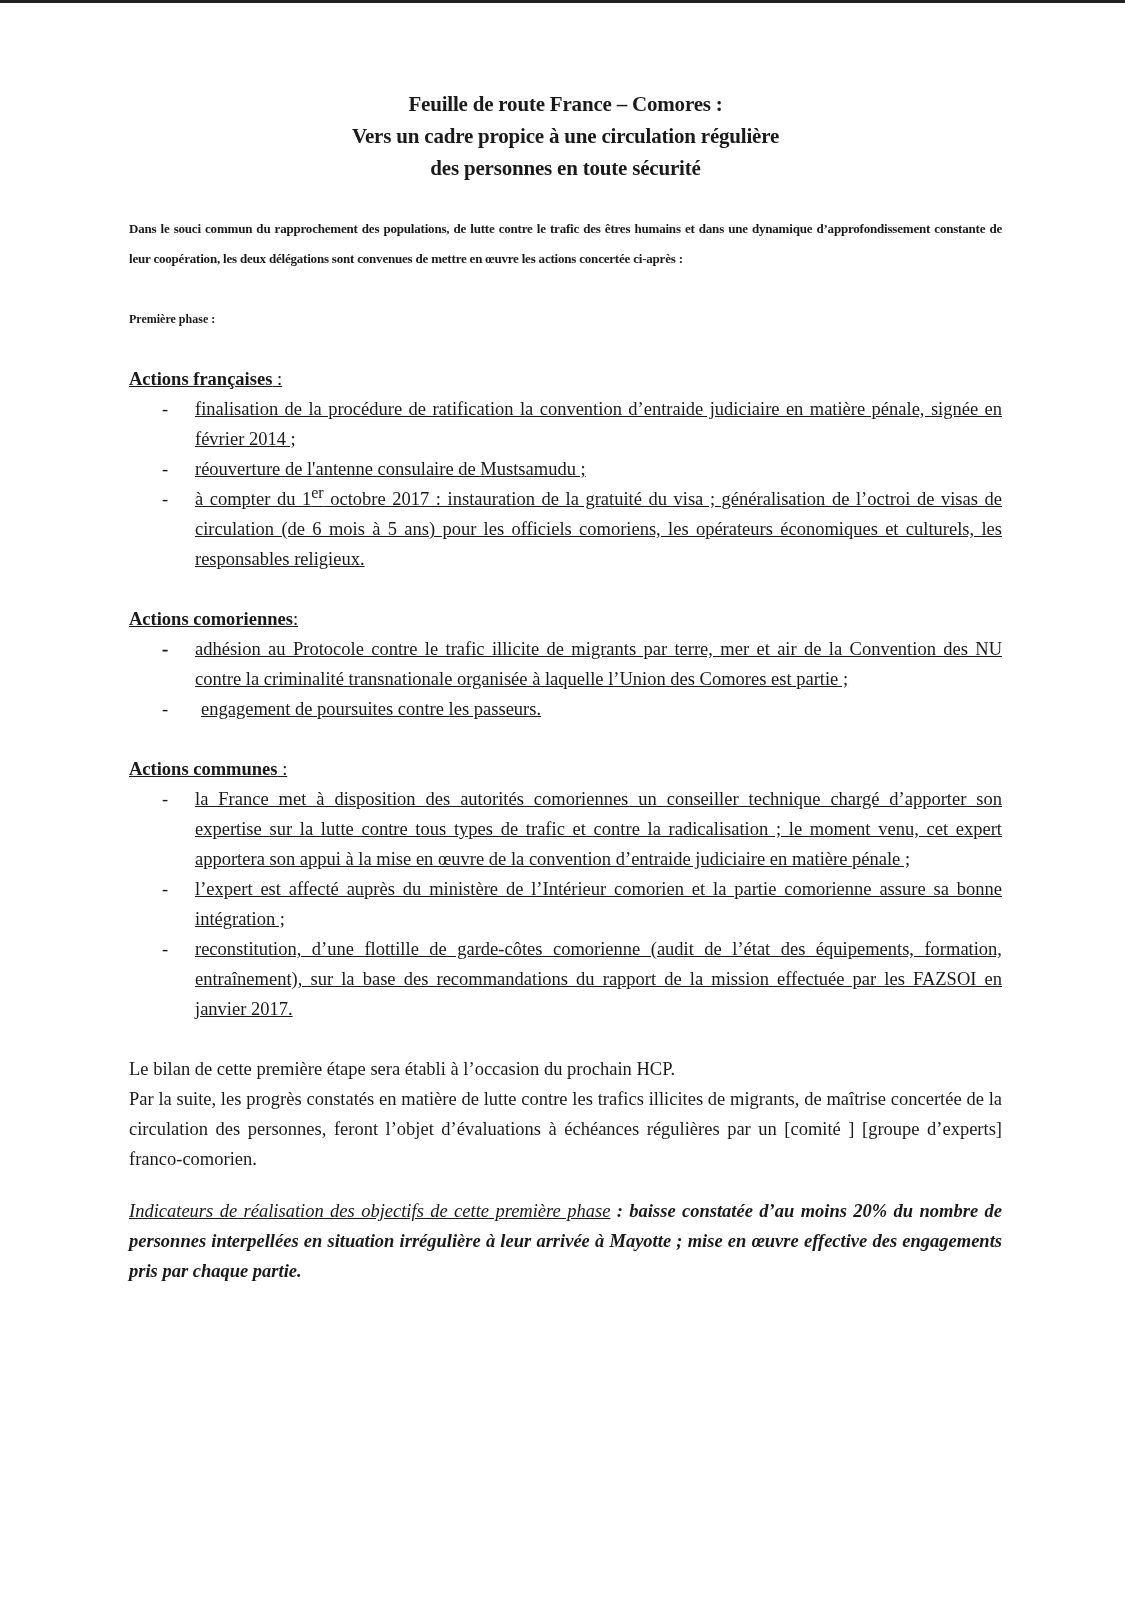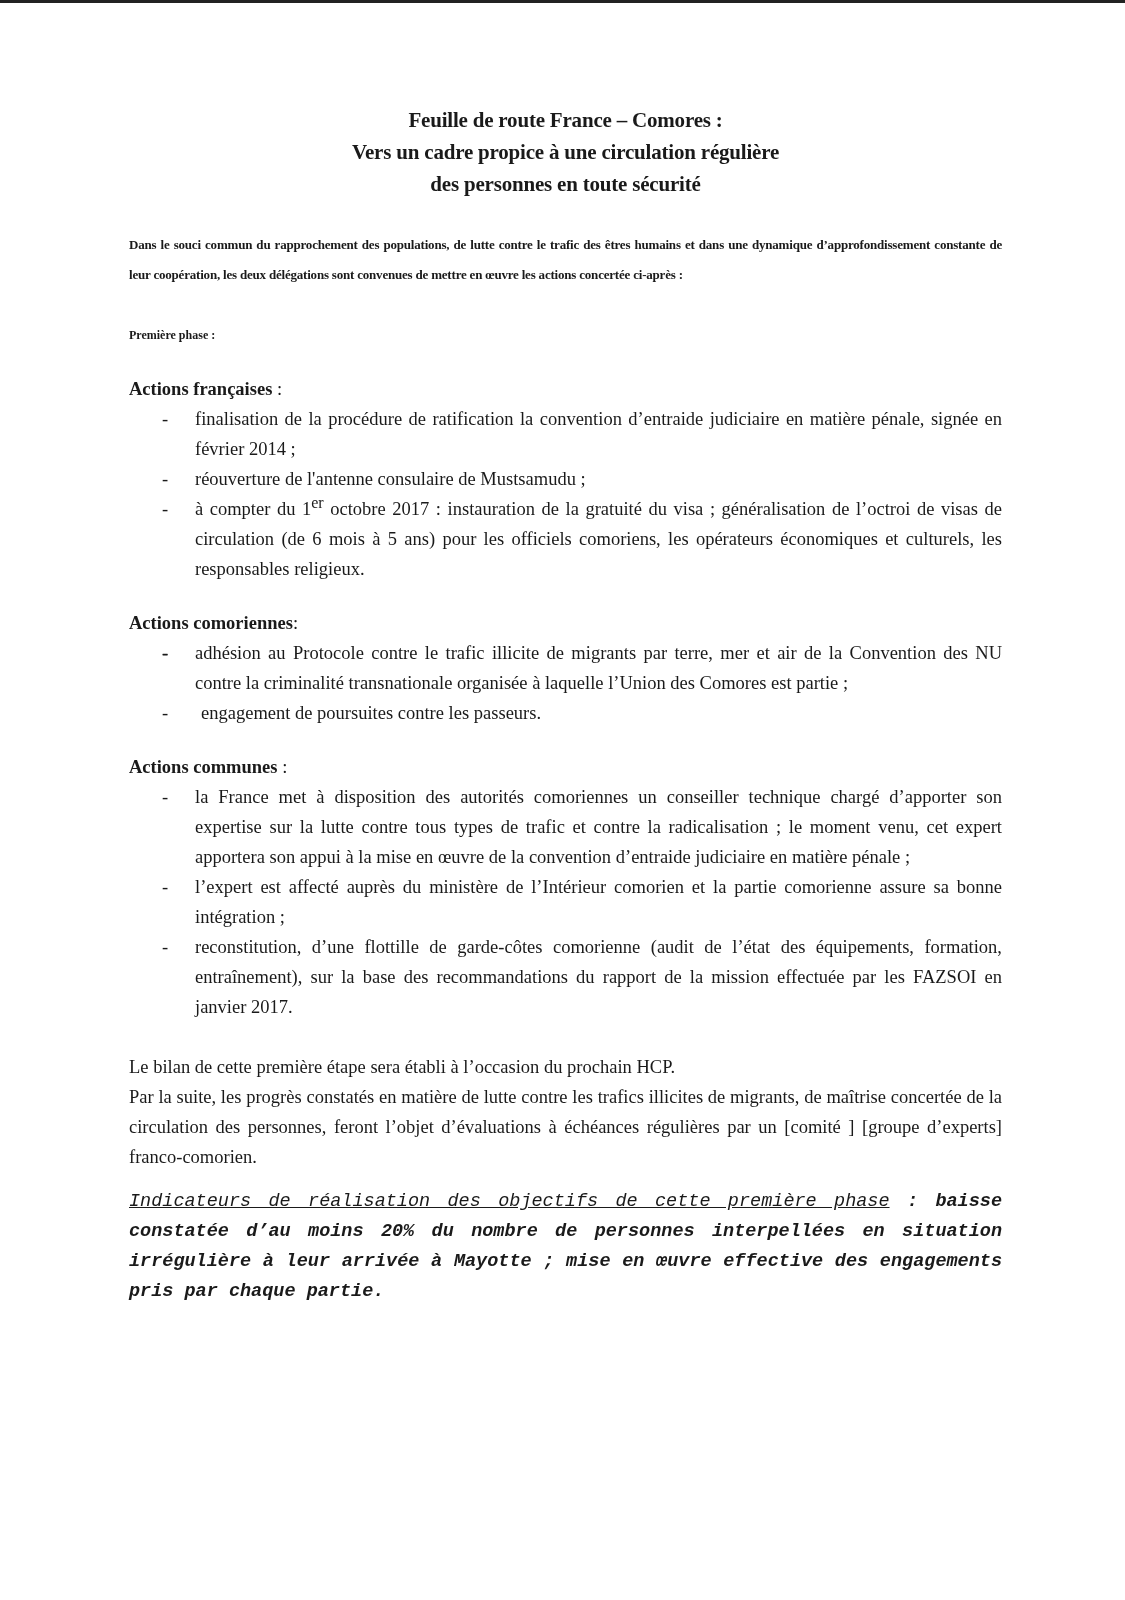--- a/index.html
+++ b/index.html
@@ -2,34 +2,34 @@
 <html><head>
 <meta charset="utf-8">
 <style>
   html, body { margin: 0; padding: 0; background: #ffffff; }
   body {
     width: 1125px; height: 1600px; position: relative; overflow: hidden;
     font-family: "Liberation Serif", "DejaVu Serif", serif;
     color: #1a1a1a;
   }
   .scan-top { position: absolute; left: 0; top: 0; width: 1125px; height: 3px; background: #222; }
-  .page { position: absolute; left: 129px; top: 104px; width: 873px; }
+  .page { position: absolute; left: 129px; top: 88px; width: 873px; }
   .title { text-align: center; font-weight: bold; font-size: 21px; line-height: 32px; letter-spacing: -0.2px; }
   .intro { margin-top: 30px; font-weight: bold; font-size: 13px; line-height: 30px; text-align: justify; letter-spacing: -0.2px; }
   .phase { margin-top: 30px; font-weight: bold; font-size: 12px; line-height: 30px; }
-  .section { margin-top: 24px; }
+  .section { margin-top: 30px; text-decoration: underline; }
   .section-head { font-size: 18.5px; line-height: 30px; }
   .section-head b { font-weight: bold; }
   ul.items { list-style: none; margin: 0; padding: 0; }
   ul.items li { position: relative; padding-left: 66px; font-size: 18.5px; line-height: 30px; text-align: justify; }
   ul.items li .dash { position: absolute; left: 33px; top: 0; }
   sup { font-size: 16px; line-height: 0; }
   .para { font-size: 18.5px; line-height: 30px; text-align: justify; font-family: Liberation Serif, serif; }
   .bilan { margin-top: 30px; }
-  .indicators { margin-top: 15px; font-size: 18.5px; line-height: 30px; font-weight: bold; font-style: italic; text-align: justify; font-family: Liberation Mono, monospace; }
+  .indicators { margin-top: 22px; font-size: 18.5px; line-height: 30px; font-weight: bold; font-style: italic; text-align: justify; }
   .indicators .u { text-decoration: underline; font-weight: normal; }
 </style>
 </head>
 <body>
 
 <div class="scan-top"></div>
 
 <div class="page">
 
   <div class="title">

